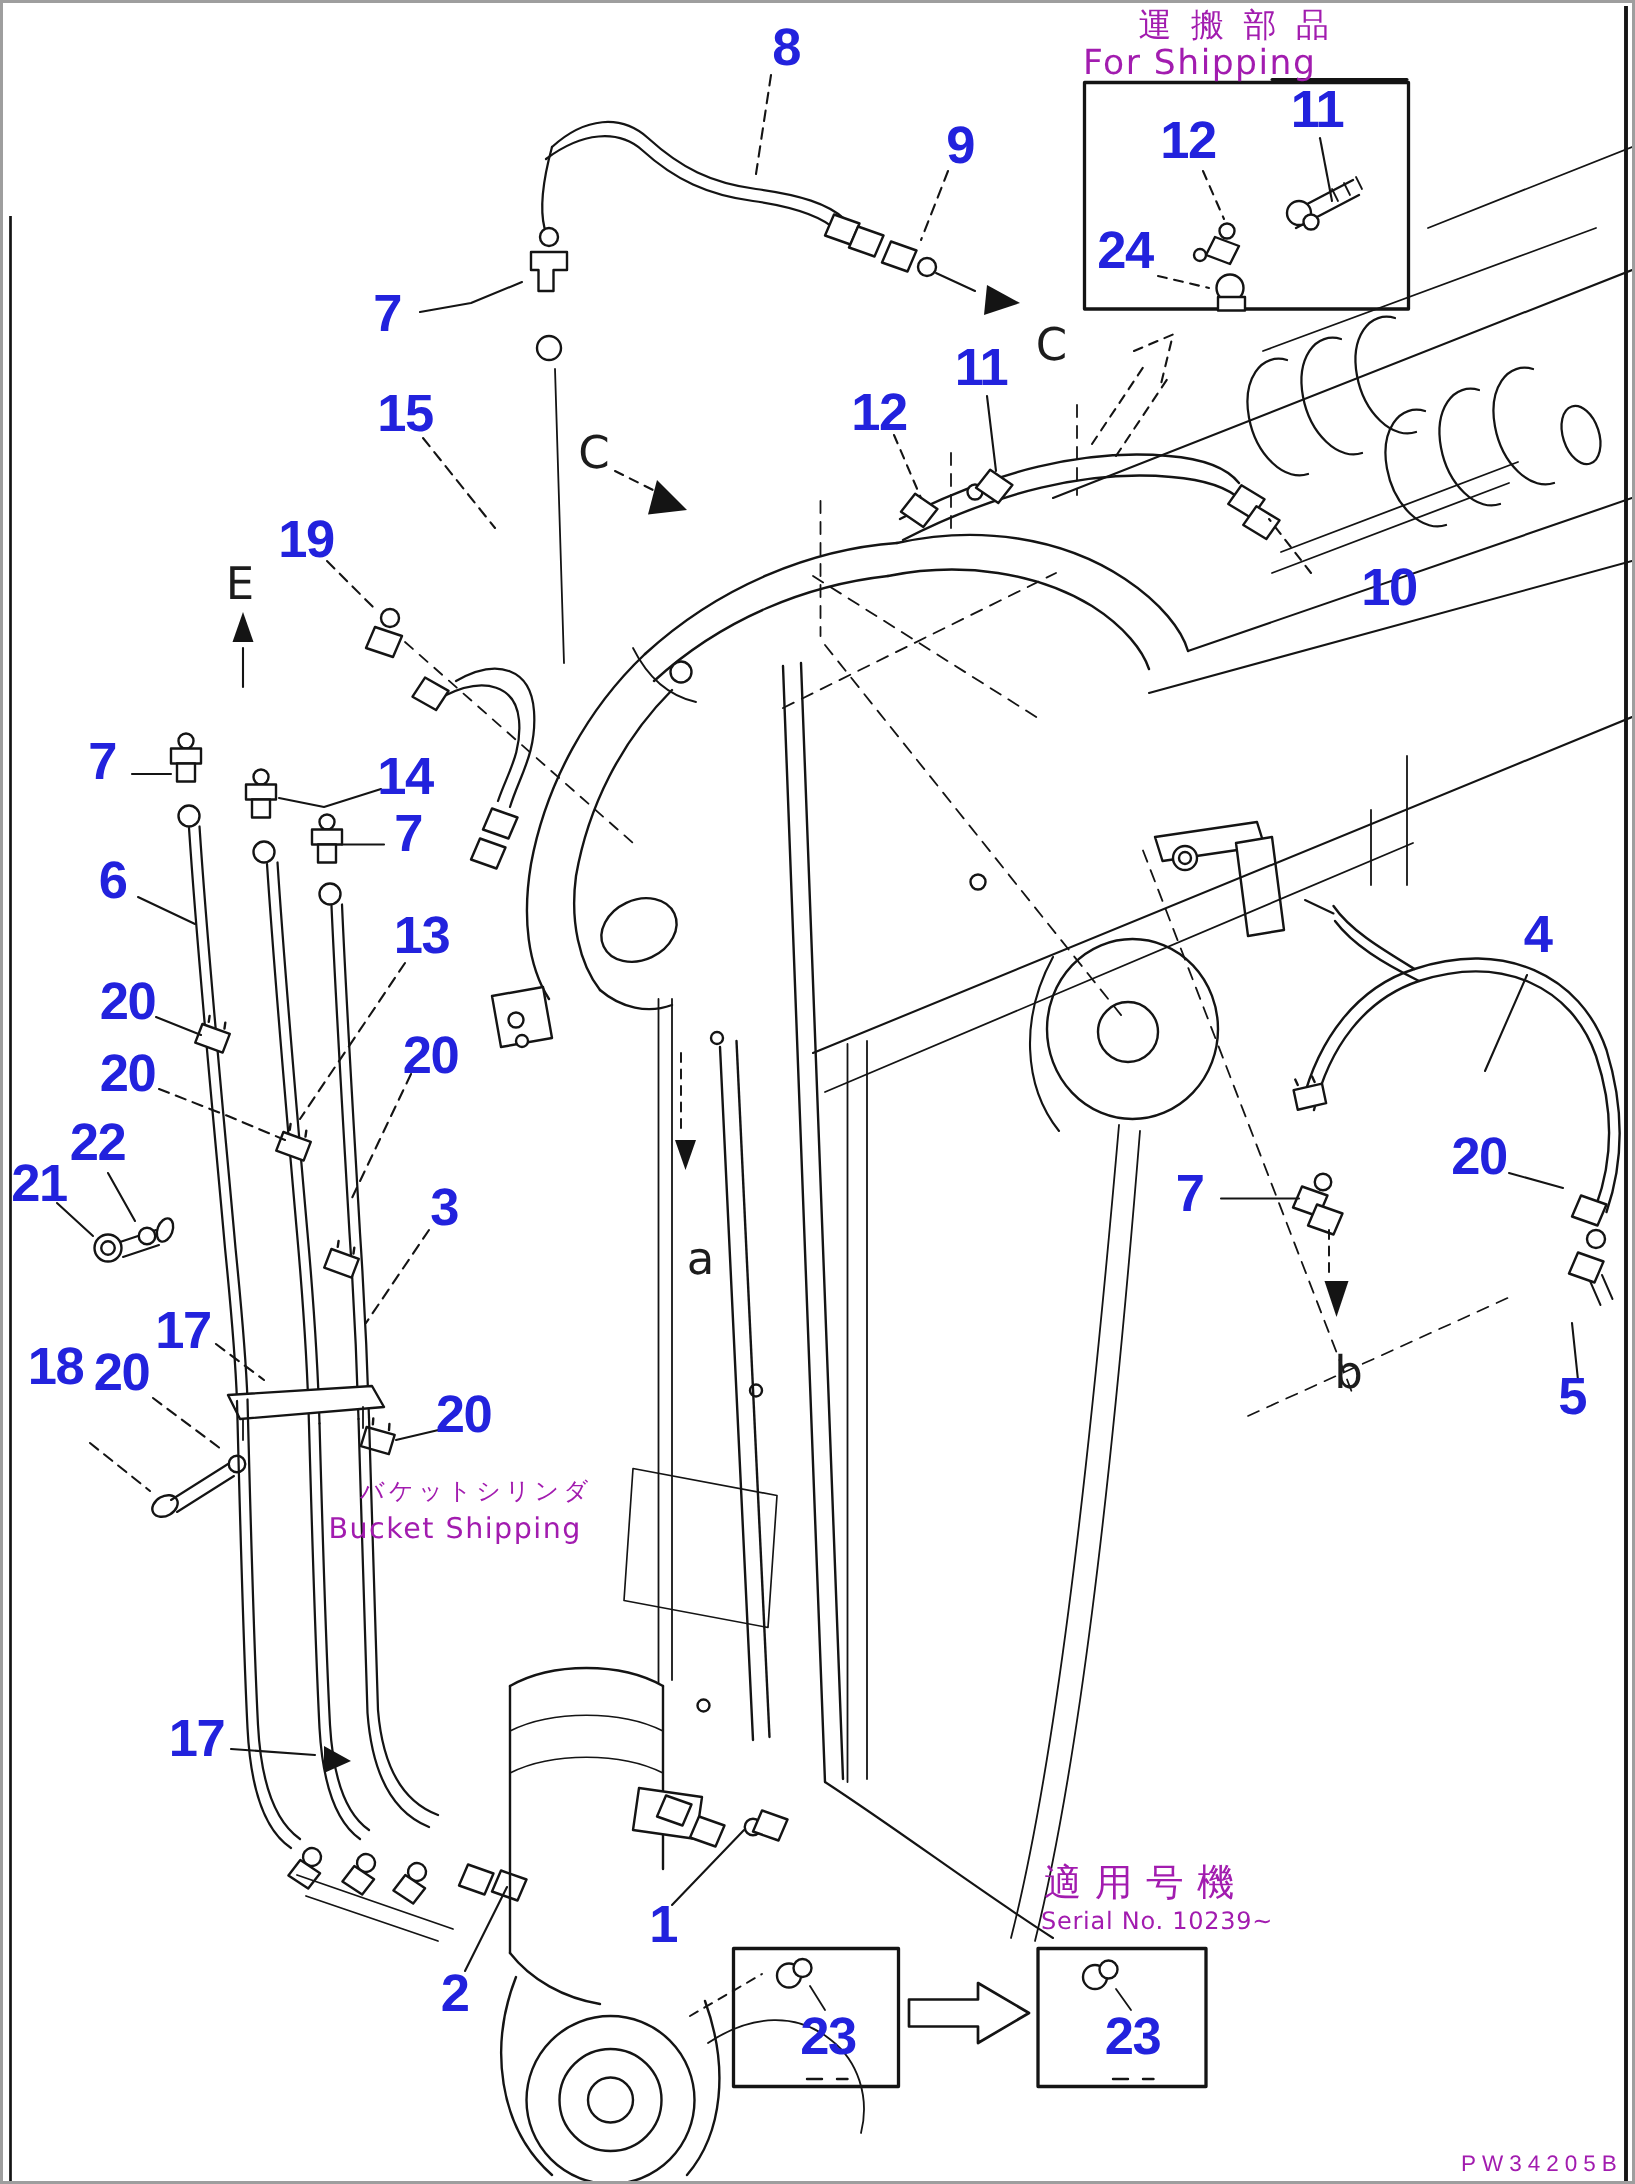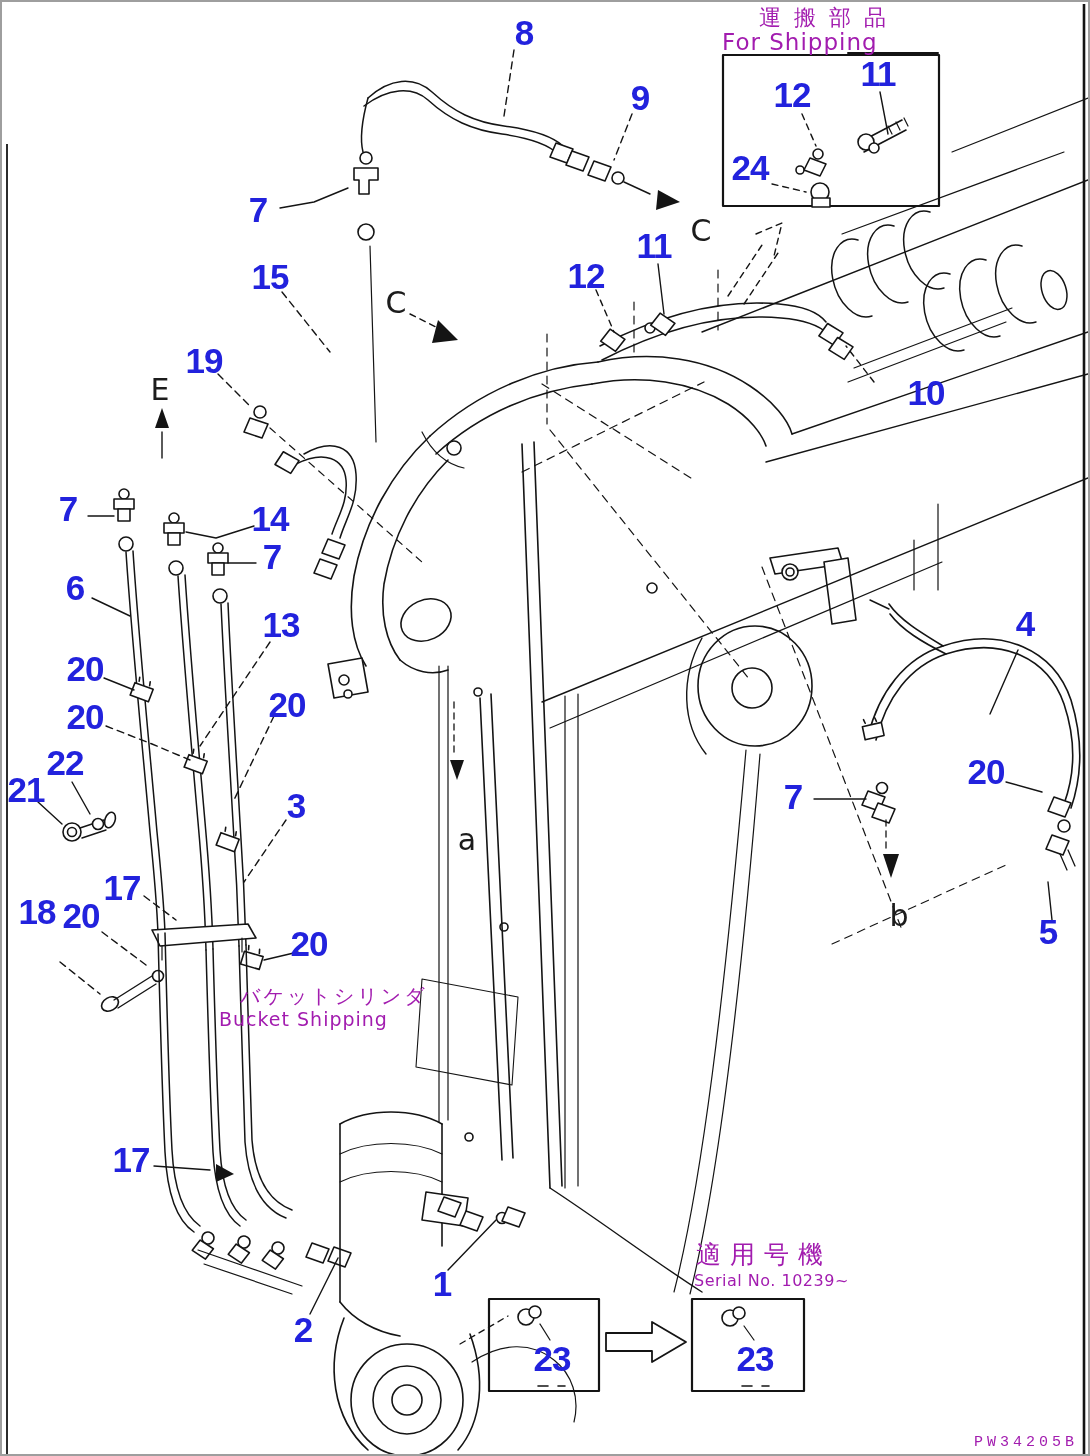--- a/index.html
+++ b/index.html
@@ -30,23 +30,23 @@
     font-family:"DejaVu Sans", sans-serif;
     font-size:30px;
     color:#1c1c1c;
     line-height:1;
   }
   .tx{position:absolute;color:#a21caf;white-space:nowrap;line-height:1;}
   .ship-jp{left:757px;top:5px;font-size:22px;letter-spacing:13px;}
   .ship-en{left:720px;top:29px;font-size:23px;letter-spacing:1px;}
   .ser-jp{left:694px;top:1240px;font-size:25px;letter-spacing:9px;}
   .ser-en{left:692px;top:1271px;font-size:16px;letter-spacing:0.5px;}
-  .cyl-jp{left:238px;top:984px;font-size:20px;letter-spacing:3px;}
+  .cyl-jp{left:238px;top:984px;font-size:16px;letter-spacing:3px;}
   .cyl-en{left:217px;top:1008px;font-size:19px;letter-spacing:1px;}
-  .code{left:972px;top:1433px;font-size:15px;letter-spacing:4px;font-family:Liberation Mono, monospace;}
+  .code{left:972px;top:1433px;font-size:15px;letter-spacing:4px;font-family:Liberation Sans, sans-serif;}
 </style>
 </head>
 <body>
 
 <div class="page" style="--callout: #2222dd;">
 
   <svg class="art" width="1090" height="1456" viewBox="0 0 1090 1456">
     <defs>
       <g id="sq">
           <path d="M -8,-7 L 9,-1 L 3,13 L -14,7 Z" fill="#fff"></path>

